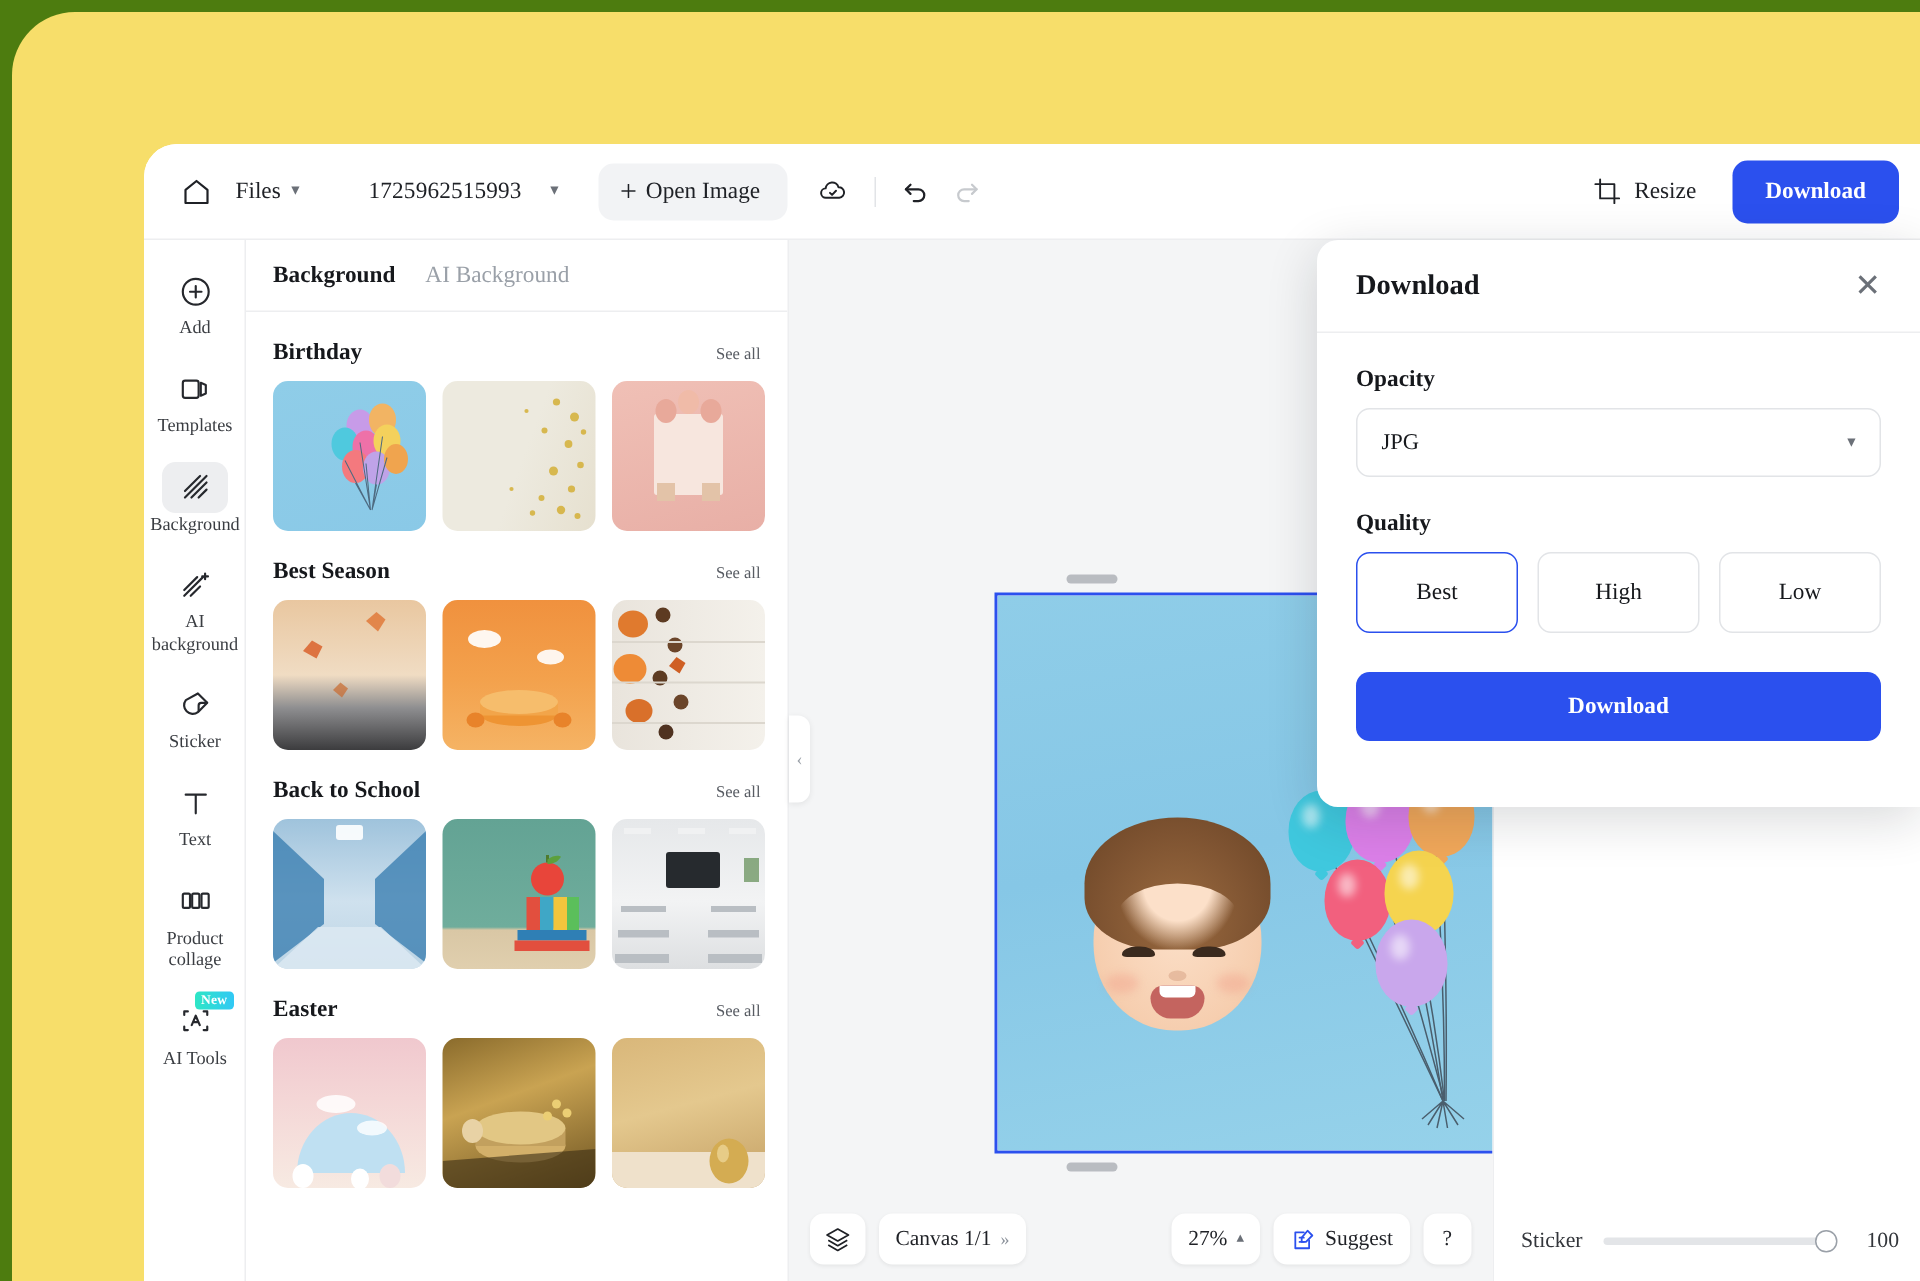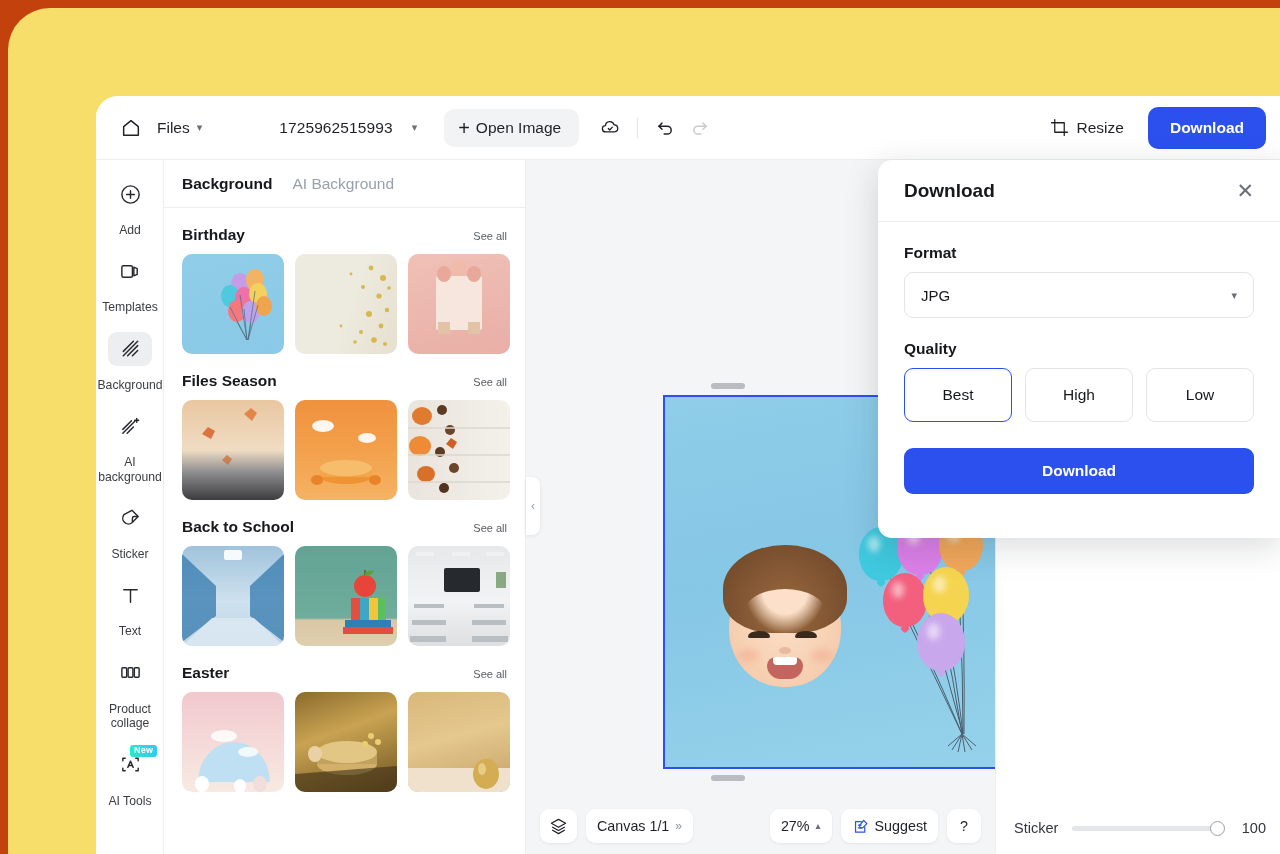--- a/index.html
+++ b/index.html
@@ -1,21 +1,21 @@
 <!DOCTYPE html>
 <html><head>
 <meta charset="utf-8">
 <style>
   * { box-sizing: border-box; margin: 0; padding: 0; }
   html, body {
     width: 1280px; height: 854px; overflow: hidden;
     font-family: "Liberation Sans", sans-serif;
     background: #ffffff;
   }
-  #root { position: relative; width: 1280px; height: 854px; background:#c2410c; }
+  #root { position: relative; width: 1280px; height: 854px; background:#4d7c0f;font-family:Liberation Serif, serif; }
 
   
   .backdrop {
     position: absolute; left: 8px; top: 8px; right: 0; bottom: 0;
     background: #F7DE6A;
     border-top-left-radius: 42px;
   }
 
   
   .app-window {
@@ -35,21 +35,21 @@
     display:flex; align-items:center; justify-content:center;
     width:34px; height:34px; border-radius:8px; cursor:pointer;
     color:#1F2126;
   }
   .tb-item {
     display:flex; align-items:center; gap:7px;
     padding:6px 9px; border-radius:8px; cursor:pointer;
     font-size:15.5px; color:#1F2126;
   }
   .chev { color:#6B7078; font-size:11px; line-height:1; }
-  .tb-filename { font-size:15.5px; color:#1F2126; letter-spacing:.1px;margin-left:31px; }
+  .tb-filename { font-size:15.5px; color:#1F2126; letter-spacing:.1px; }
   .open-image {
     display:flex; align-items:center; gap:2px;
     background:#F2F3F5; border-radius:10px;
     padding:9px 18px 9px 14px; margin-left:18px;
     font-size:15.5px; color:#1F2126; cursor:pointer; font-weight:400;
   }
   .plus-glyph { font-size:20px; font-weight:300; line-height:1; margin-right:4px; color:#1F2126;}
   .tb-divider { width:1px; height:20px; background:#E2E4E7; margin:0 10px; }
   .spacer { flex:1; }
   .resize-btn {
@@ -63,21 +63,21 @@
   }
 
   
   .rail {
     position:absolute; left:0; top:64px; width:68px; bottom:0;
     background:#fff; border-right:1px solid #EDEEF0;
     padding-top:10px;
   }
   .rail-item {
     width:68px; padding:7px 0 6px; display:flex; flex-direction:column;
-    align-items:center; gap:12px; cursor:pointer; position:relative;
+    align-items:center; gap:0; cursor:pointer; position:relative;
     margin-bottom:4px;
   }
   .rail-ico {
     width:44px; height:34px; display:flex; align-items:center; justify-content:center;
     border-radius:9px; color:#26282D;
   }
   .rail-item.active .rail-ico { background:#EDEEF0; }
   .rail-label {
     font-size:12.2px; color:#3A3D42; text-align:center; line-height:1.18;
     white-space:nowrap;
@@ -452,21 +452,21 @@
               <ellipse cx="36" cy="20" rx="7" ry="8" fill="#E8A99A"></ellipse>
                 <ellipse cx="51" cy="14" rx="7" ry="8" fill="#F0BBA8"></ellipse>
               <ellipse cx="66" cy="20" rx="7" ry="8" fill="#E8A99A"></ellipse>
               <rect x="30" y="68" width="12" height="12" fill="#E3C3A8"></rect>
                 <rect x="60" y="68" width="12" height="12" fill="#E3C3A8"></rect>
             </svg>
           </div>
         </div>
 
         <div class="sect-head">
-          <div class="sect-title">Files Season</div>
+          <div class="sect-title">Best Season</div>
           <div class="see-all">See all</div>
         </div>
         <div class="thumb-row">
           <div class="thumb" style="background:linear-gradient(180deg,#E9C7A0 0%,#F0DCC3 50%,#8E8E90 72%,#3C3C3E 100%)">
             <svg width="102" height="100" viewBox="0 0 102 100">
               <path d="M20 34l6-7 7 4-4 8z" fill="#D9622B" opacity=".85"></path>
               <path d="M62 14l7-6 6 5-5 8z" fill="#E0793A" opacity=".85"></path>
               <path d="M40 60l5-5 5 4-4 6z" fill="#C96A2E" opacity=".7"></path>
             </svg>
           </div>
@@ -762,21 +762,21 @@
     </div>
 
   </div>
 
   <div class="dl-modal">
     <div class="dl-head">
       <span class="dl-title">Download</span>
       <span class="dl-close">✕</span>
     </div>
     <div class="dl-body">
-      <div class="dl-label">Format</div>
+      <div class="dl-label">Opacity</div>
       <div class="dl-select">
         <span>JPG</span>
         <span class="chev">▾</span>
       </div>
       <div class="dl-label" style="margin-top:22px">Quality</div>
       <div class="dl-qrow">
         <div class="q-opt sel">Best</div>
         <div class="q-opt">High</div>
         <div class="q-opt">Low</div>
       </div>

